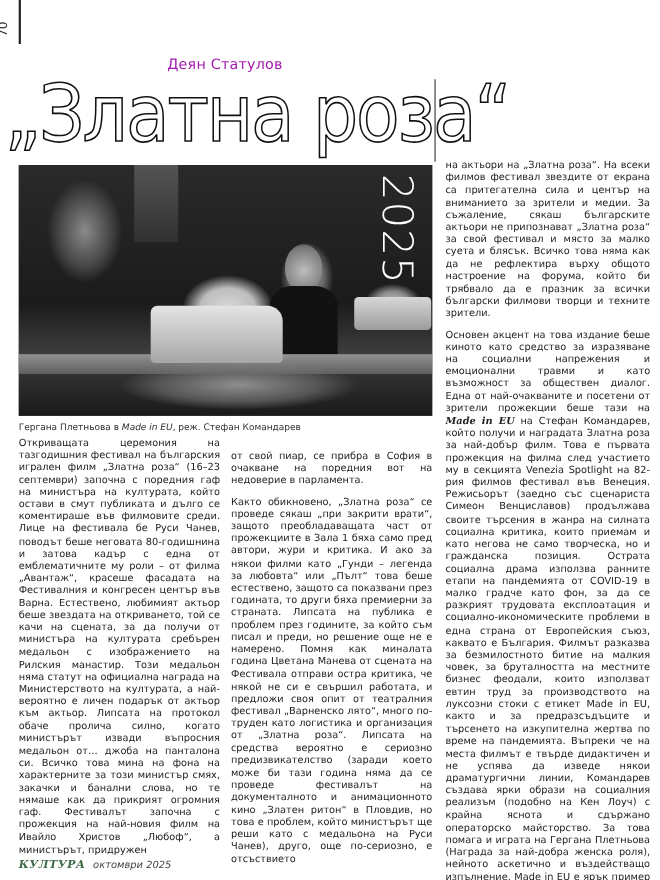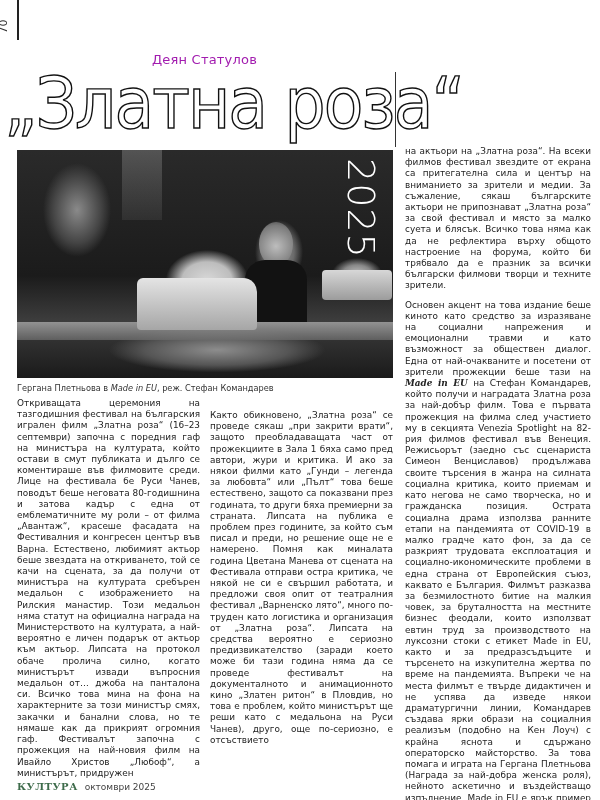--- a/index.html
+++ b/index.html
@@ -30,21 +30,21 @@
     .photo-year { position: absolute; right: 10px; top: 8px; writing-mode: vertical-rl; color: #ffffff; font-size: 38px; font-weight: 200; letter-spacing: 1px; font-family: "DejaVu Sans", sans-serif; }
     .caption { position: absolute; left: 17px; top: 383px; font-size: 8.2px; color: #333; white-space: nowrap; }
     .caption i { font-style: italic; }
     .col { position: absolute; font-size: 8.9px; line-height: 11.2px; text-align: justify; color: #222; font-family: "DejaVu Sans", sans-serif; }
     .col p { margin: 0 0 8px 0; }
     .col-left { left: 17px; top: 398px; width: 183px; }
     .col-mid { left: 210px; top: 410px; width: 183px; }
     .col-right { left: 405px; top: 146px; width: 186px; }
     .ital { }
     .bold-ital { font-weight: bold; font-style: italic; font-family: "DejaVu Serif", serif; }
-    .footer { position: absolute; left: 17px; top: 781px; font-size: 9px; color: #444; white-space: nowrap; }
+    .footer { position: absolute; left: 17px; top: 781px; font-size: 9px; color: #444; white-space: nowrap; font-style: italic; }
     .footer .brand { font-family: "DejaVu Serif", serif; font-weight: bold; color: #3d6b4a; letter-spacing: 0.5px; font-size: 10px; margin-right: 4px; }
   </style>
 </head>
 <body>
 
 <div class="page-num">
   <span>70</span>
 </div>
 <div class="page-num-rule"></div>
 
@@ -70,20 +70,21 @@
 
 <div class="caption">
   <span>Гергана Плетньова в </span><i>Made in EU</i><span>, реж. Стефан Командарев</span>
 </div>
 
 <div class="col col-left">
   <p>Откриващата церемония на тазгодишния фестивал на българския игрален филм „Златна роза“ (16–23 септември) започна с поредния гаф на министъра на културата, който остави в смут публиката и дълго се коментираше във филмовите среди. Лице на фестивала бе Руси Чанев, поводът беше неговата 80-годишнина и затова кадър с една от емблематичните му роли – от филма „Авантаж“, красеше фасадата на Фестивалния и конгресен център във Варна. Естествено, любимият актьор беше звездата на откриването, той се качи на сцената, за да получи от министъра на културата сребърен медальон с изображението на Рилския манастир. Този медальон няма статут на официална награда на Министерството на културата, а най-вероятно е личен подарък от актьор към актьор. Липсата на протокол обаче пролича силно, когато министърът извади въпросния медальон от… джоба на панталона си. Всичко това мина на фона на характерните за този министър смях, закачки и банални слова, но те нямаше как да прикрият огромния гаф. Фестивалът започна с прожекция на най-новия филм на Ивайло Христов „Любоф“, а министърът, придружен</p>
 </div>
 
 <div class="col col-mid">
+  <p>от свой пиар, се прибра в София в очакване на поредния вот на недоверие в парламента.</p>
   <p>Както обикновено, „Златна роза“ се проведе сякаш „при закрити врати“, защото преобладаващата част от прожекциите в Зала 1 бяха само пред автори, жури и критика. И ако за някои филми като „Гунди – легенда за любовта“ или „Пълт“ това беше естествено, защото са показвани през годината, то други бяха премиерни за страната. Липсата на публика е проблем през годините, за който съм писал и преди, но решение още не е намерено. Помня как миналата година Цветана Манева от сцената на Фестивала отправи остра критика, че някой не си е свършил работата, и предложи своя опит от театралния фестивал „Варненско лято“, много по-труден като логистика и организация от „Златна роза“. Липсата на средства вероятно е сериозно предизвикателство (заради което може би тази година няма да се проведе фестивалът на документалното и анимационното кино „Златен ритон“ в Пловдив, но това е проблем, който министърът ще реши като с медальона на Руси Чанев), друго, още по-сериозно, е отсъствието</p>
 </div>
 
 <div class="col col-right">
   <p>на актьори на „Златна роза“. На всеки филмов фестивал звездите от екрана са притегателна сила и център на вниманието за зрители и медии. За съжаление, сякаш българските актьори не припознават „Златна роза“ за свой фестивал и място за малко суета и блясък. Всичко това няма как да не рефлектира върху общото настроение на форума, който би трябвало да е празник за всички български филмови творци и техните зрители.</p>
   <p><span>Основен акцент на това издание беше киното като средство за изразяване на социални напрежения и емоционални травми и като възможност за обществен диалог. Една от най-очакваните и посетени от зрители прожекции беше тази на </span><span class="bold-ital">Made in EU</span><span> на Стефан Командарев, който получи и наградата </span><span class="ital">Златна роза</span><span> за най-добър филм. Това е първата прожекция на филма след участието му в секцията </span><span class="ital">Venezia Spotlight</span><span> на 82-рия филмов фестивал във Венеция. Режисьорът (заедно със сценариста Симеон Венциславов) продължава своите търсения в жанра на силната социална критика, които приемам и като негова не само творческа, но и </span><span class="ital">гражданска позиция</span><span>. Острата социална драма използва ранните етапи на пандемията от </span><span class="ital">COVID-19</span><span> в малко градче като фон, за да се разкрият трудовата експлоатация и социално-икономическите проблеми в една страна от Европейския съюз, каквато е България. Филмът разказва за безмилостното битие на малкия човек, за бруталността на местните бизнес феодали, които използват евтин труд за производството на луксозни стоки с етикет </span><span class="ital">Made in EU</span><span>, както и за предразсъдъците и търсенето на изкупителна жертва по време на пандемията. Въпреки че на места филмът е твърде дидактичен и не успява да изведе някои драматургични линии, Командарев създава ярки образи на социалния реализъм (подобно на Кен Лоуч) с крайна яснота и сдържано операторско майсторство. За това помага и играта на Гергана Плетньова (Награда за най-добра женска роля), нейното аскетично и въздействащо изпълнение. </span><span class="ital">Made in EU</span><span> е ярък пример за политическо кино – убедителен портрет на една разкъсана</span></p>
 </div>
 
 <div class="footer">
   <span class="brand">КУЛТУРА</span>

